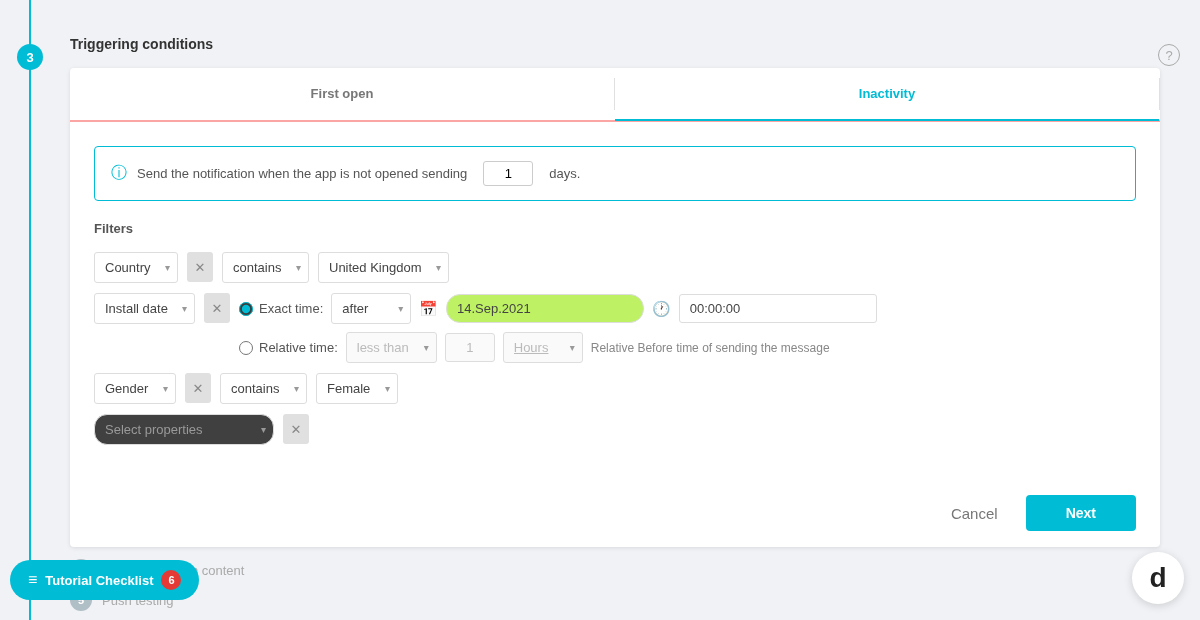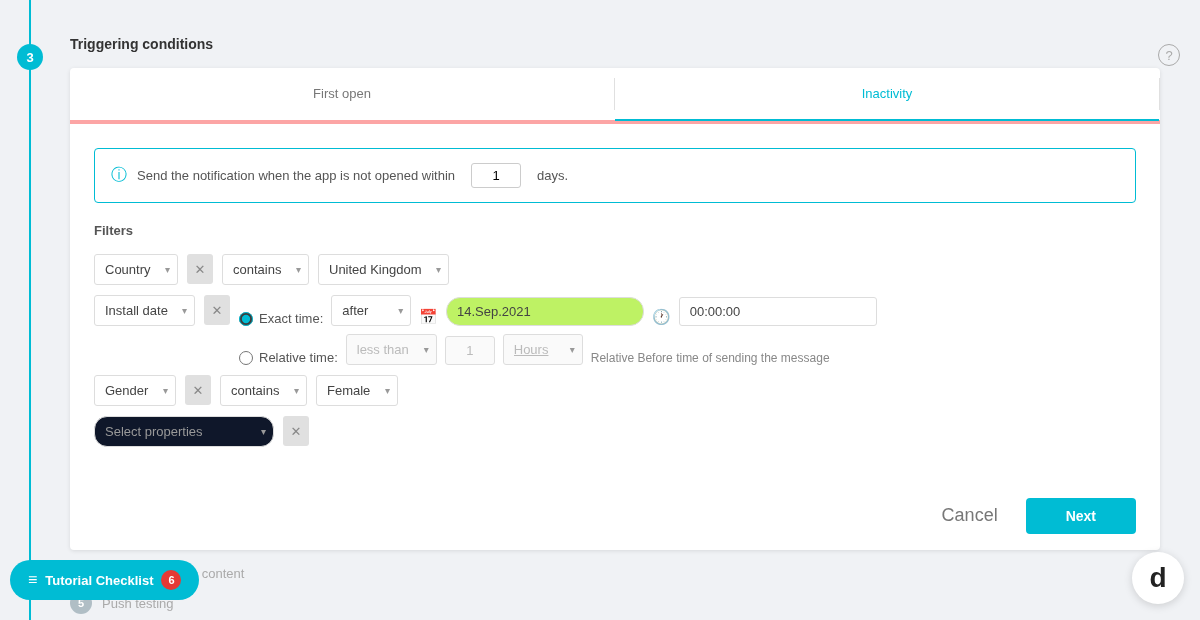--- a/index.html
+++ b/index.html
@@ -81,21 +81,22 @@
     .card {
       background: white;
       border-radius: 4px;
       box-shadow: 0 1px 4px rgba(0,0,0,0.1);
       flex: 1;
     }
 
     
     .tabs {
       display: flex;
-      border-bottom: 4px solid #fca5a5;
+      border-bottom: 2px solid #fca5a5;
+      font-weight: bold;
     }
 
     .tab {
       flex: 1;
       padding: 18px 20px;
       text-align: center;
       cursor: pointer;
       font-size: 13px;
       color: #777;
       border-bottom: 2px solid transparent;
@@ -226,38 +227,38 @@
       pointer-events: none;
       font-size: 10px;
     }
 
     .property-select-wrapper select {
       border: 1px solid #ddd;
       border-radius: 13px;
       padding: 7px 26px 7px 10px;
       font-size: 13px;
       color: #999;
-      background: #0f172a;
+      background: #404040;
       appearance: none;
       cursor: pointer;
       outline: none;
       width: 100%;
     }
 
     
     .date-filter-options {
       display: flex;
       flex-direction: column;
       gap: 8px;
       padding-left: 0;
     }
 
     .date-option-row {
       display: flex;
-      align-items: flex-end;
+      align-items: center;
       gap: 8px;
     }
 
     .radio-label {
       display: flex;
       align-items: center;
       gap: 6px;
       font-size: 13px;
       color: #555;
       white-space: nowrap;
@@ -318,21 +319,21 @@
       align-items: center;
       padding: 16px 24px;
       gap: 12px;
     }
 
     .cancel-btn {
       background: transparent;
       border: none;
       color: #777;
       cursor: pointer;
-      font-size: 18px;
+      font-size: 15px;
       padding: 8px 16px;
     }
 
     .next-btn {
       background: #00bcd4;
       color: white;
       border: none;
       border-radius: 4px;
       padding: 10px 40px;
       font-size: 14px;
@@ -449,21 +450,21 @@
         <div class="tab">First open</div>
         <div class="tab-divider"></div>
         <div class="tab active">Inactivity</div>
         <div class="tab-divider"></div>
       </div>
 
       <div class="card-body card-content">
 
         <div class="info-box">
           <span class="info-icon">ⓘ</span>
-          <span class="info-text">Send the notification when the app is not opened within</span>
+          <span class="info-text">Send the notification when the app is not opened sending</span>
           <input class="info-input" type="text" value="1" style="">
           <span class="info-text">days.</span>
         </div>
 
         <div class="filters-label">Filters</div>
 
         <div class="filter-row">
           <div class="select-wrapper">
             <select>
               <option>Country</option>

